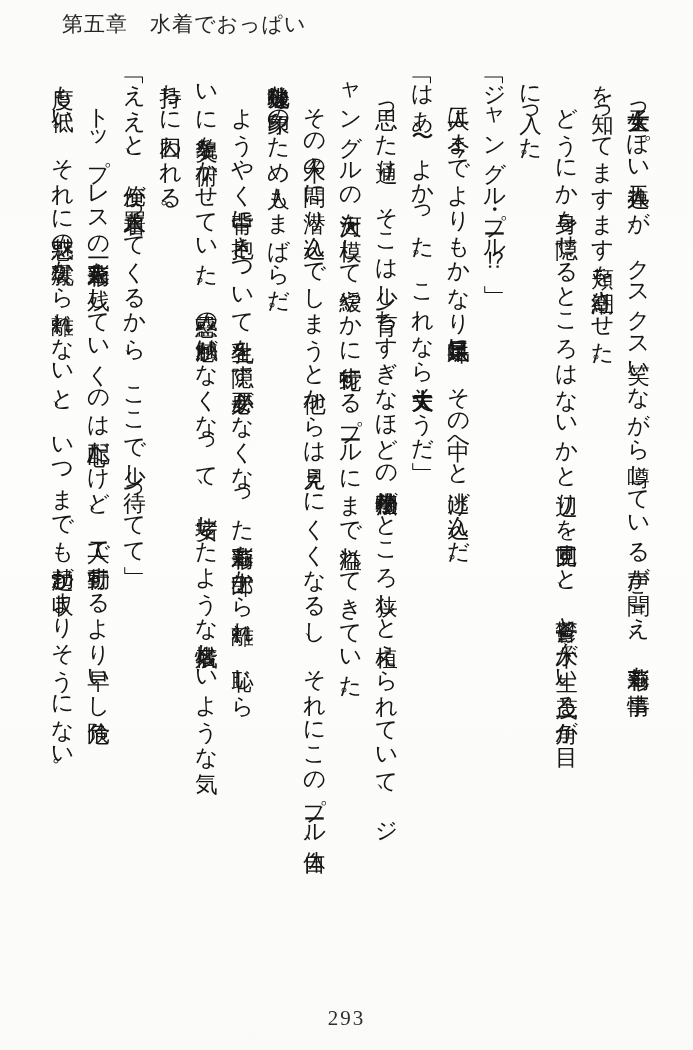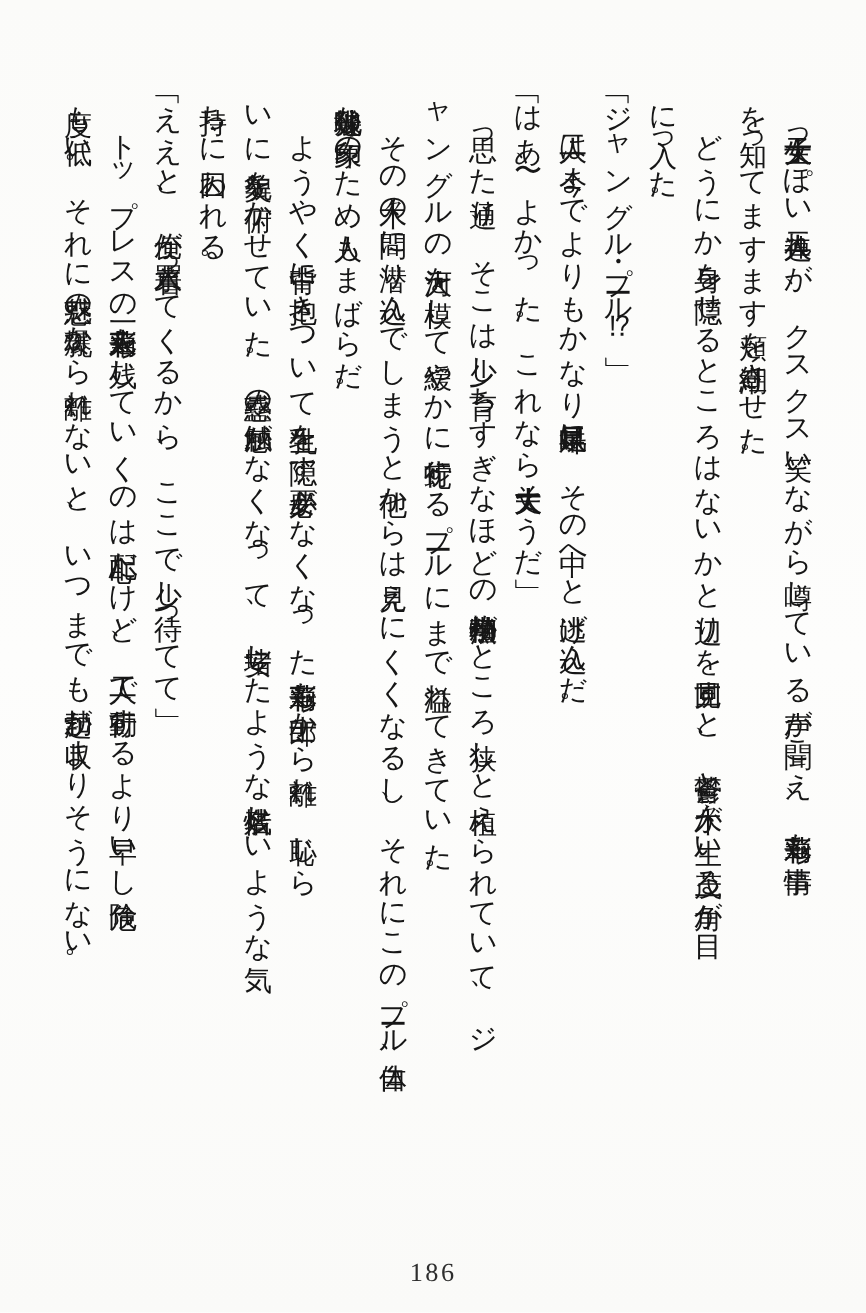--- a/index.html
+++ b/index.html
@@ -45,20 +45,21 @@
     font-size: 21px;
     letter-spacing: 2px;
     color: #2e2e2e;
   }
 </style>
 </head>
 <body>
 
 <div class="page">
 
+  <div class="running-header">第五章　水着でおっぱい</div>
 
   <div class="text-area">
     <div class="tline ind">女子大生っぽい二人連れが、クスクス笑いながら噂している声が聞こえ、彩莉華も事情</div>
     <div class="tline">を知ってますます頬を紅潮させた。</div>
     <div class="tline ind">どうにか身を隠せるところはないかと辺りを見回すと、鬱蒼と木々が生い茂る一角が目</div>
     <div class="tline">に入った。</div>
     <div class="tline">「ジャングル・プール⁉」</div>
     <div class="tline ind">二人は今までよりもかなり早足気味に、その中へと逃げ込んだ。</div>
     <div class="tline">「はあ〜、よかった。これなら大丈夫そうだ」</div>
     <div class="tline ind">思った通り、そこは少し育ちすぎなほどの熱帯植物がところ狭しと植えられていて、ジ</div>
@@ -66,15 +67,15 @@
     <div class="tline ind">その木々の間に潜り込んでしまうと他からは見えにくくなるし、それにこのプール自体、</div>
     <div class="tline">幾分地味な印象のため人もまばらだ。</div>
     <div class="tline ind">ようやく背中に抱きついて生乳を隠す必要がなくなった彩莉華も士郎から離れ、恥じら</div>
     <div class="tline">いに美貌を俯かせていた。蠱惑の感触がなくなって、安堵したような名残惜しいような気</div>
     <div class="tline">持ちに囚われる。</div>
     <div class="tline">「ええと、俺が水着買ってくるから、ここで少し待ってて」</div>
     <div class="tline ind">トップレスの彩莉華一人を残していくのは心配だけど、二人で行動するより早いし危険</div>
     <div class="tline">度も低い。それに魅惑の爆乳から離れないと、いつまでも勃起が収まりそうにない。</div>
   </div>
 
-  <div class="page-number">186</div>
+  <div class="page-number">293</div>
 
 </div>
 
 </body></html>

